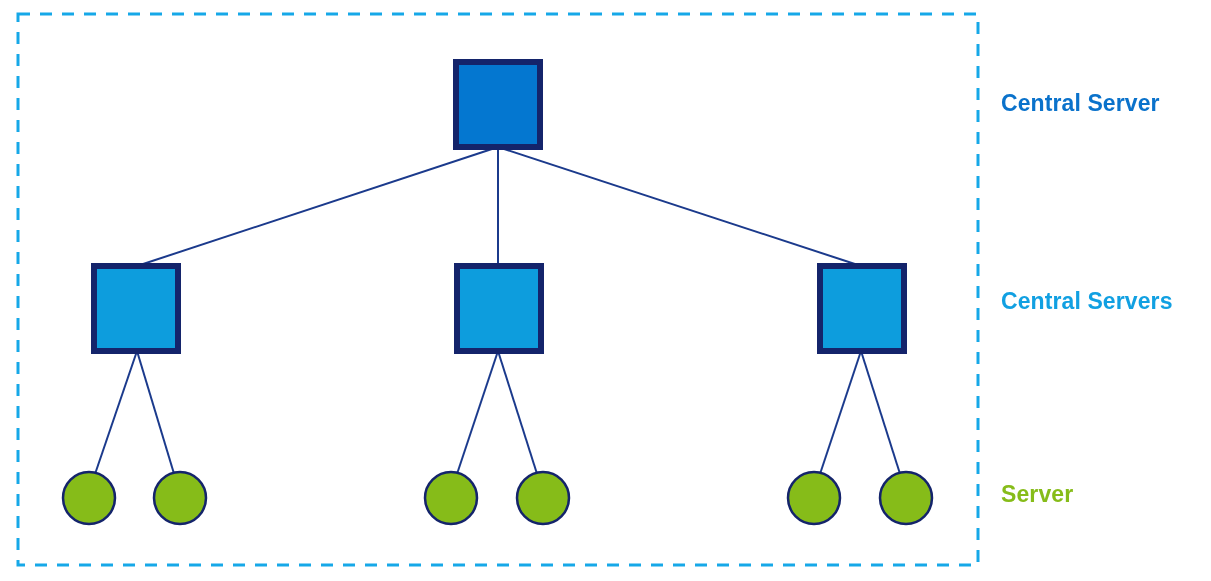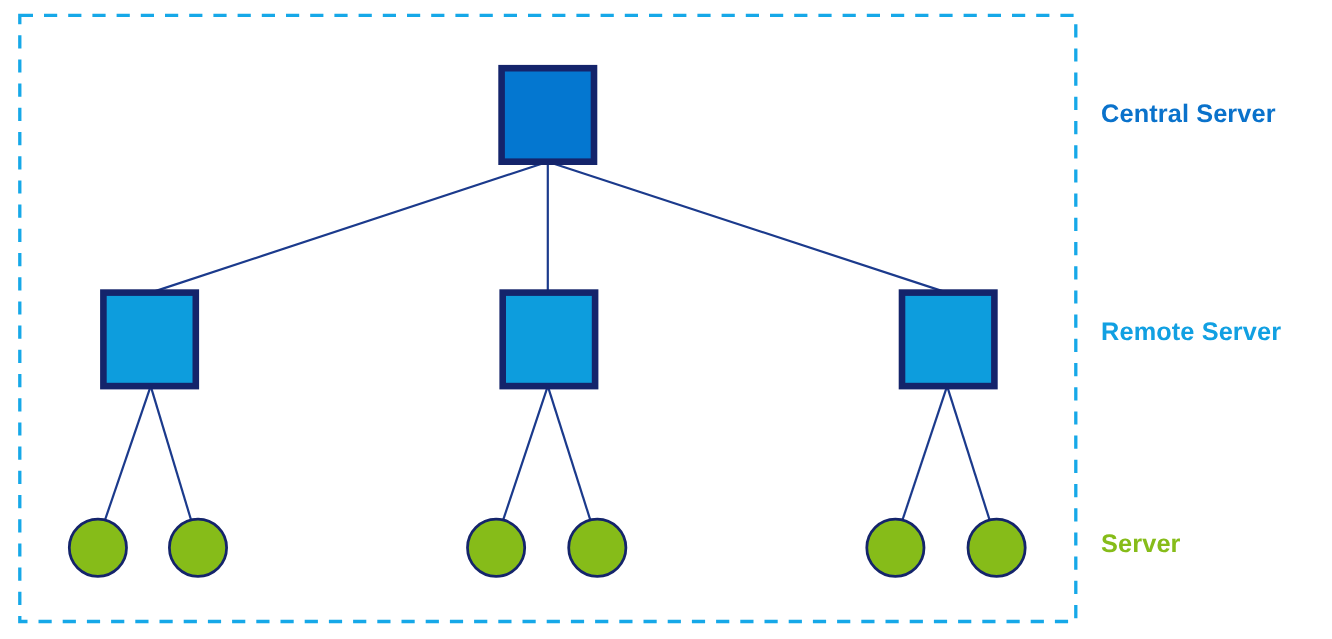--- a/index.html
+++ b/index.html
@@ -88,17 +88,17 @@
       <rect x="820" y="266" width="84" height="85" fill="#0d9ddd" stroke="#14246b" stroke-width="6"></rect>
     </g>
 
     <g>
       <rect x="456" y="62" width="84" height="85" fill="#0477d0" stroke="#14246b" stroke-width="6"></rect>
     </g>
   </svg>
 
   <div class="tier-label" id="label-central-server">Central Server</div>
 
-  <div class="tier-label" id="label-remote-servers">Remote Server</div>
+  <div class="tier-label" id="label-remote-servers">Central Servers</div>
 
   <div class="tier-label" id="label-pollers">Server</div>
 
 </div>
 
 </body></html>

